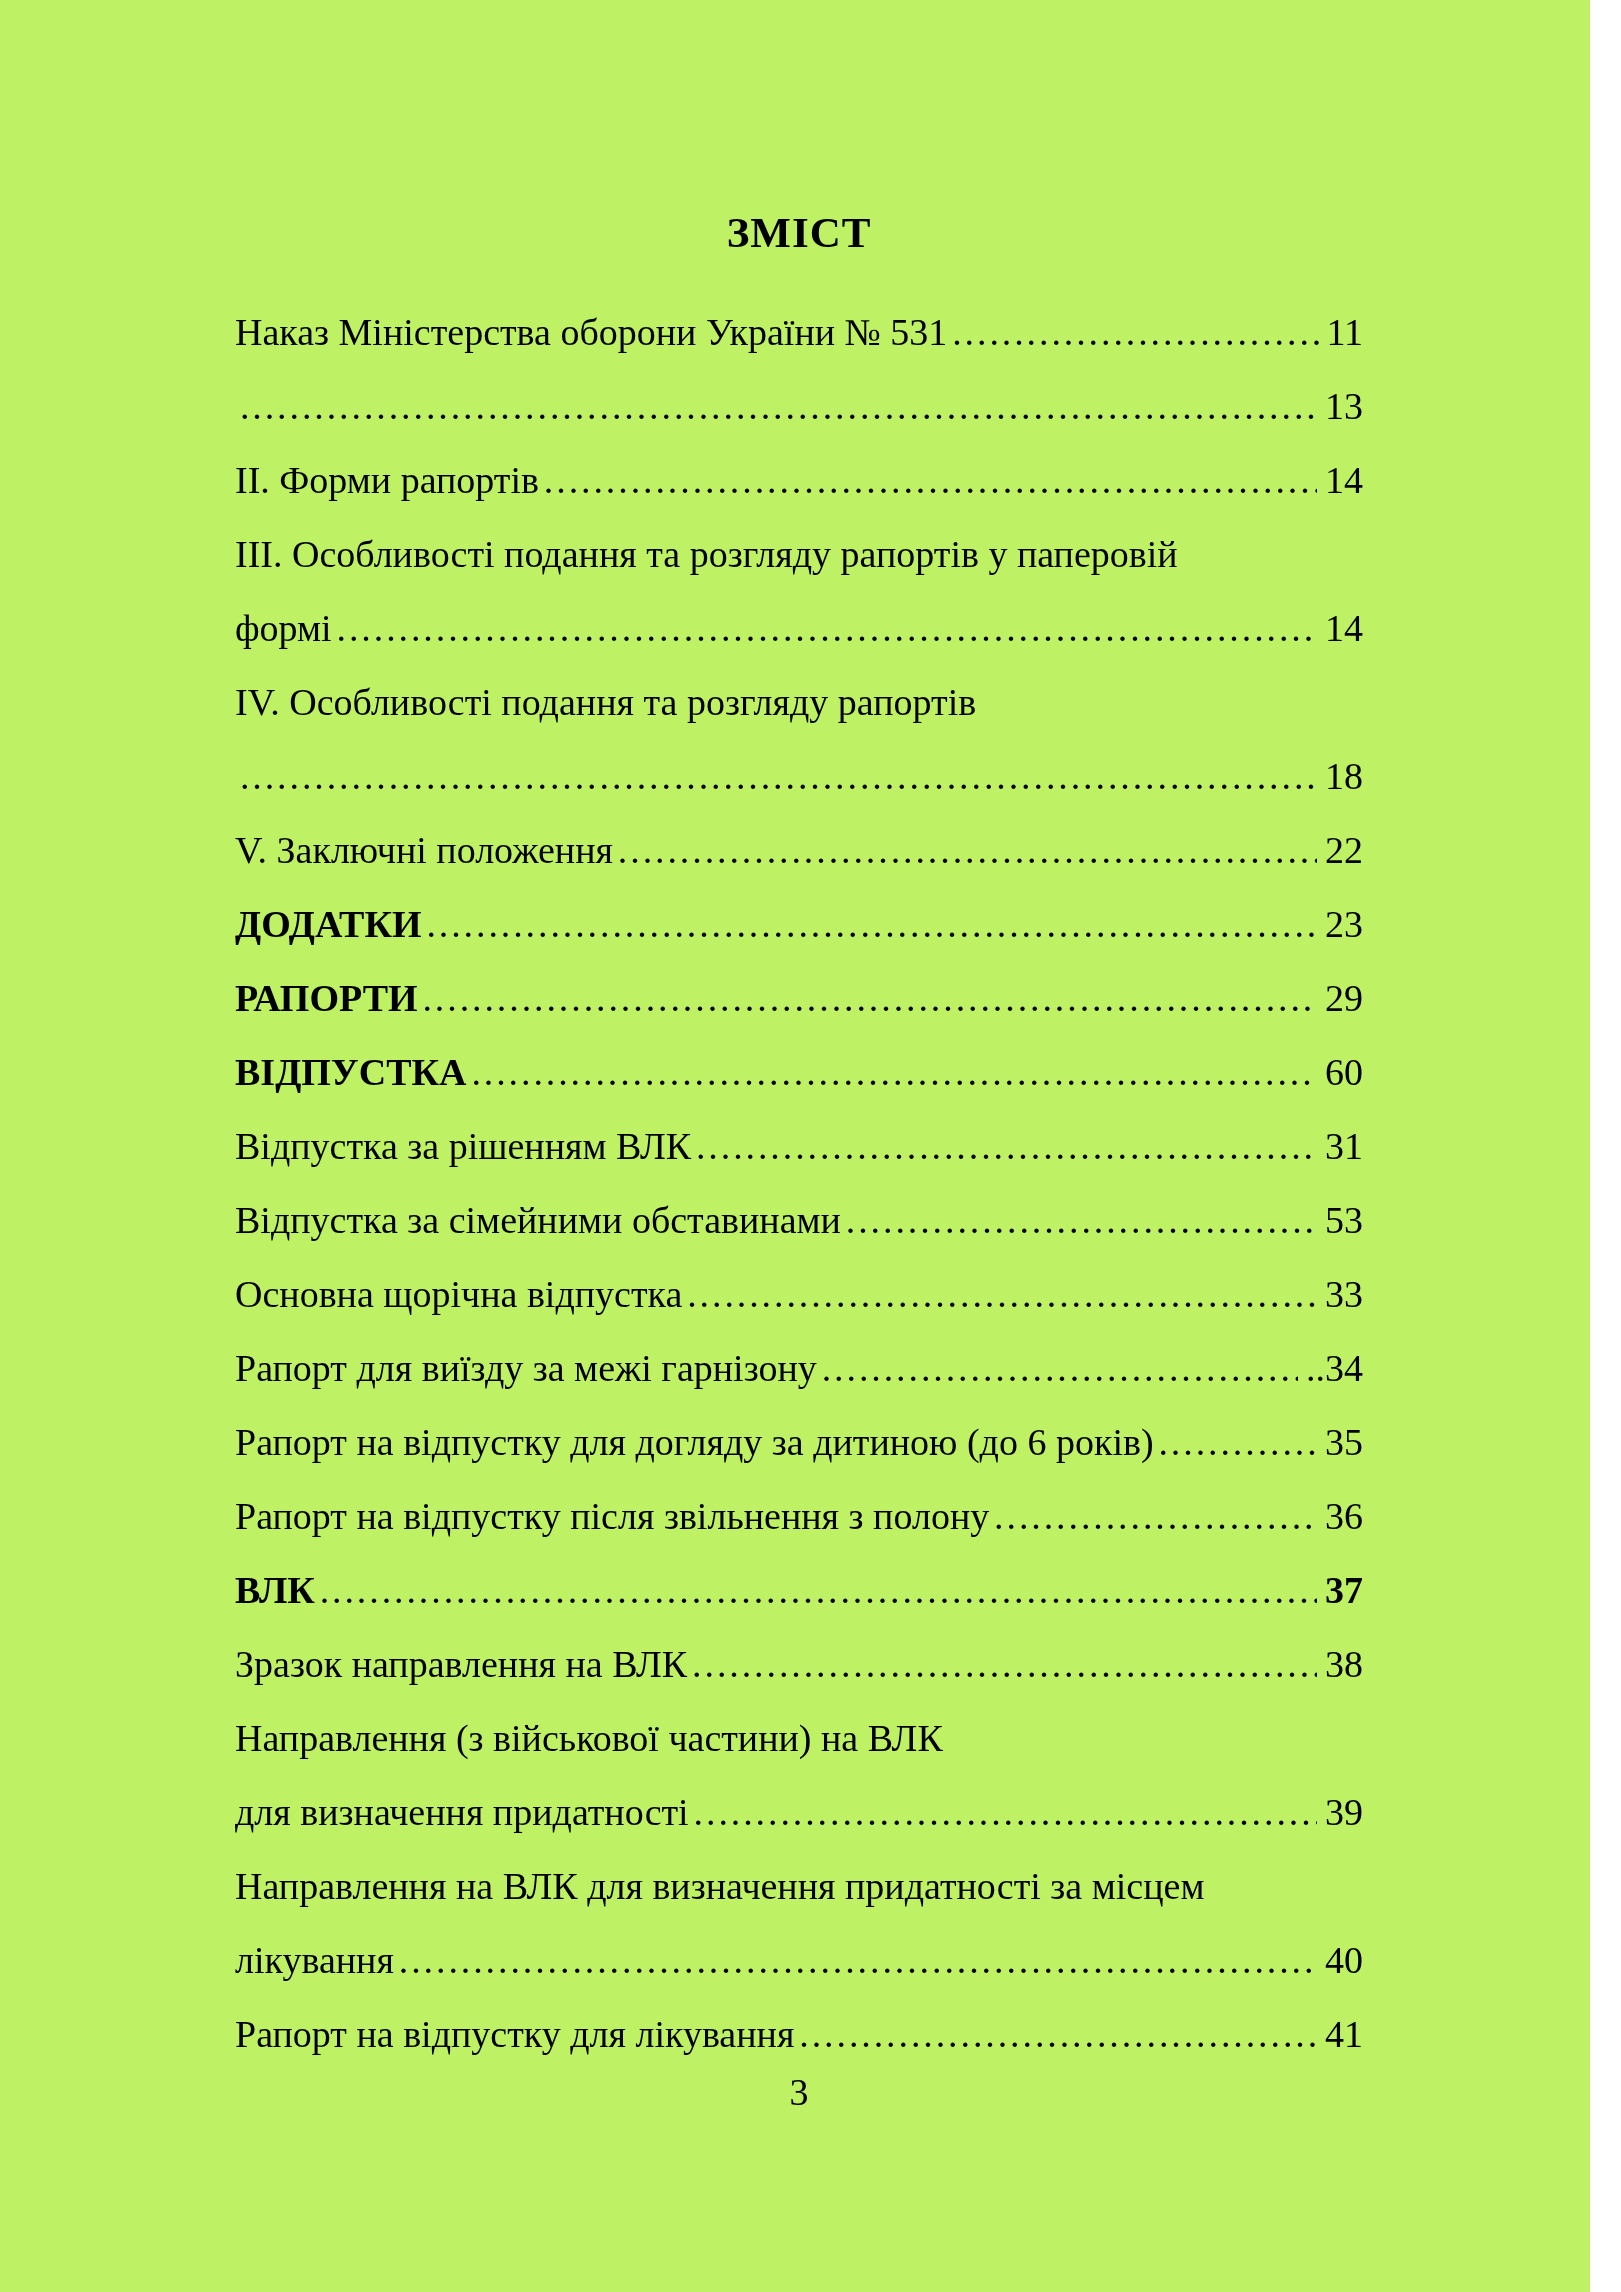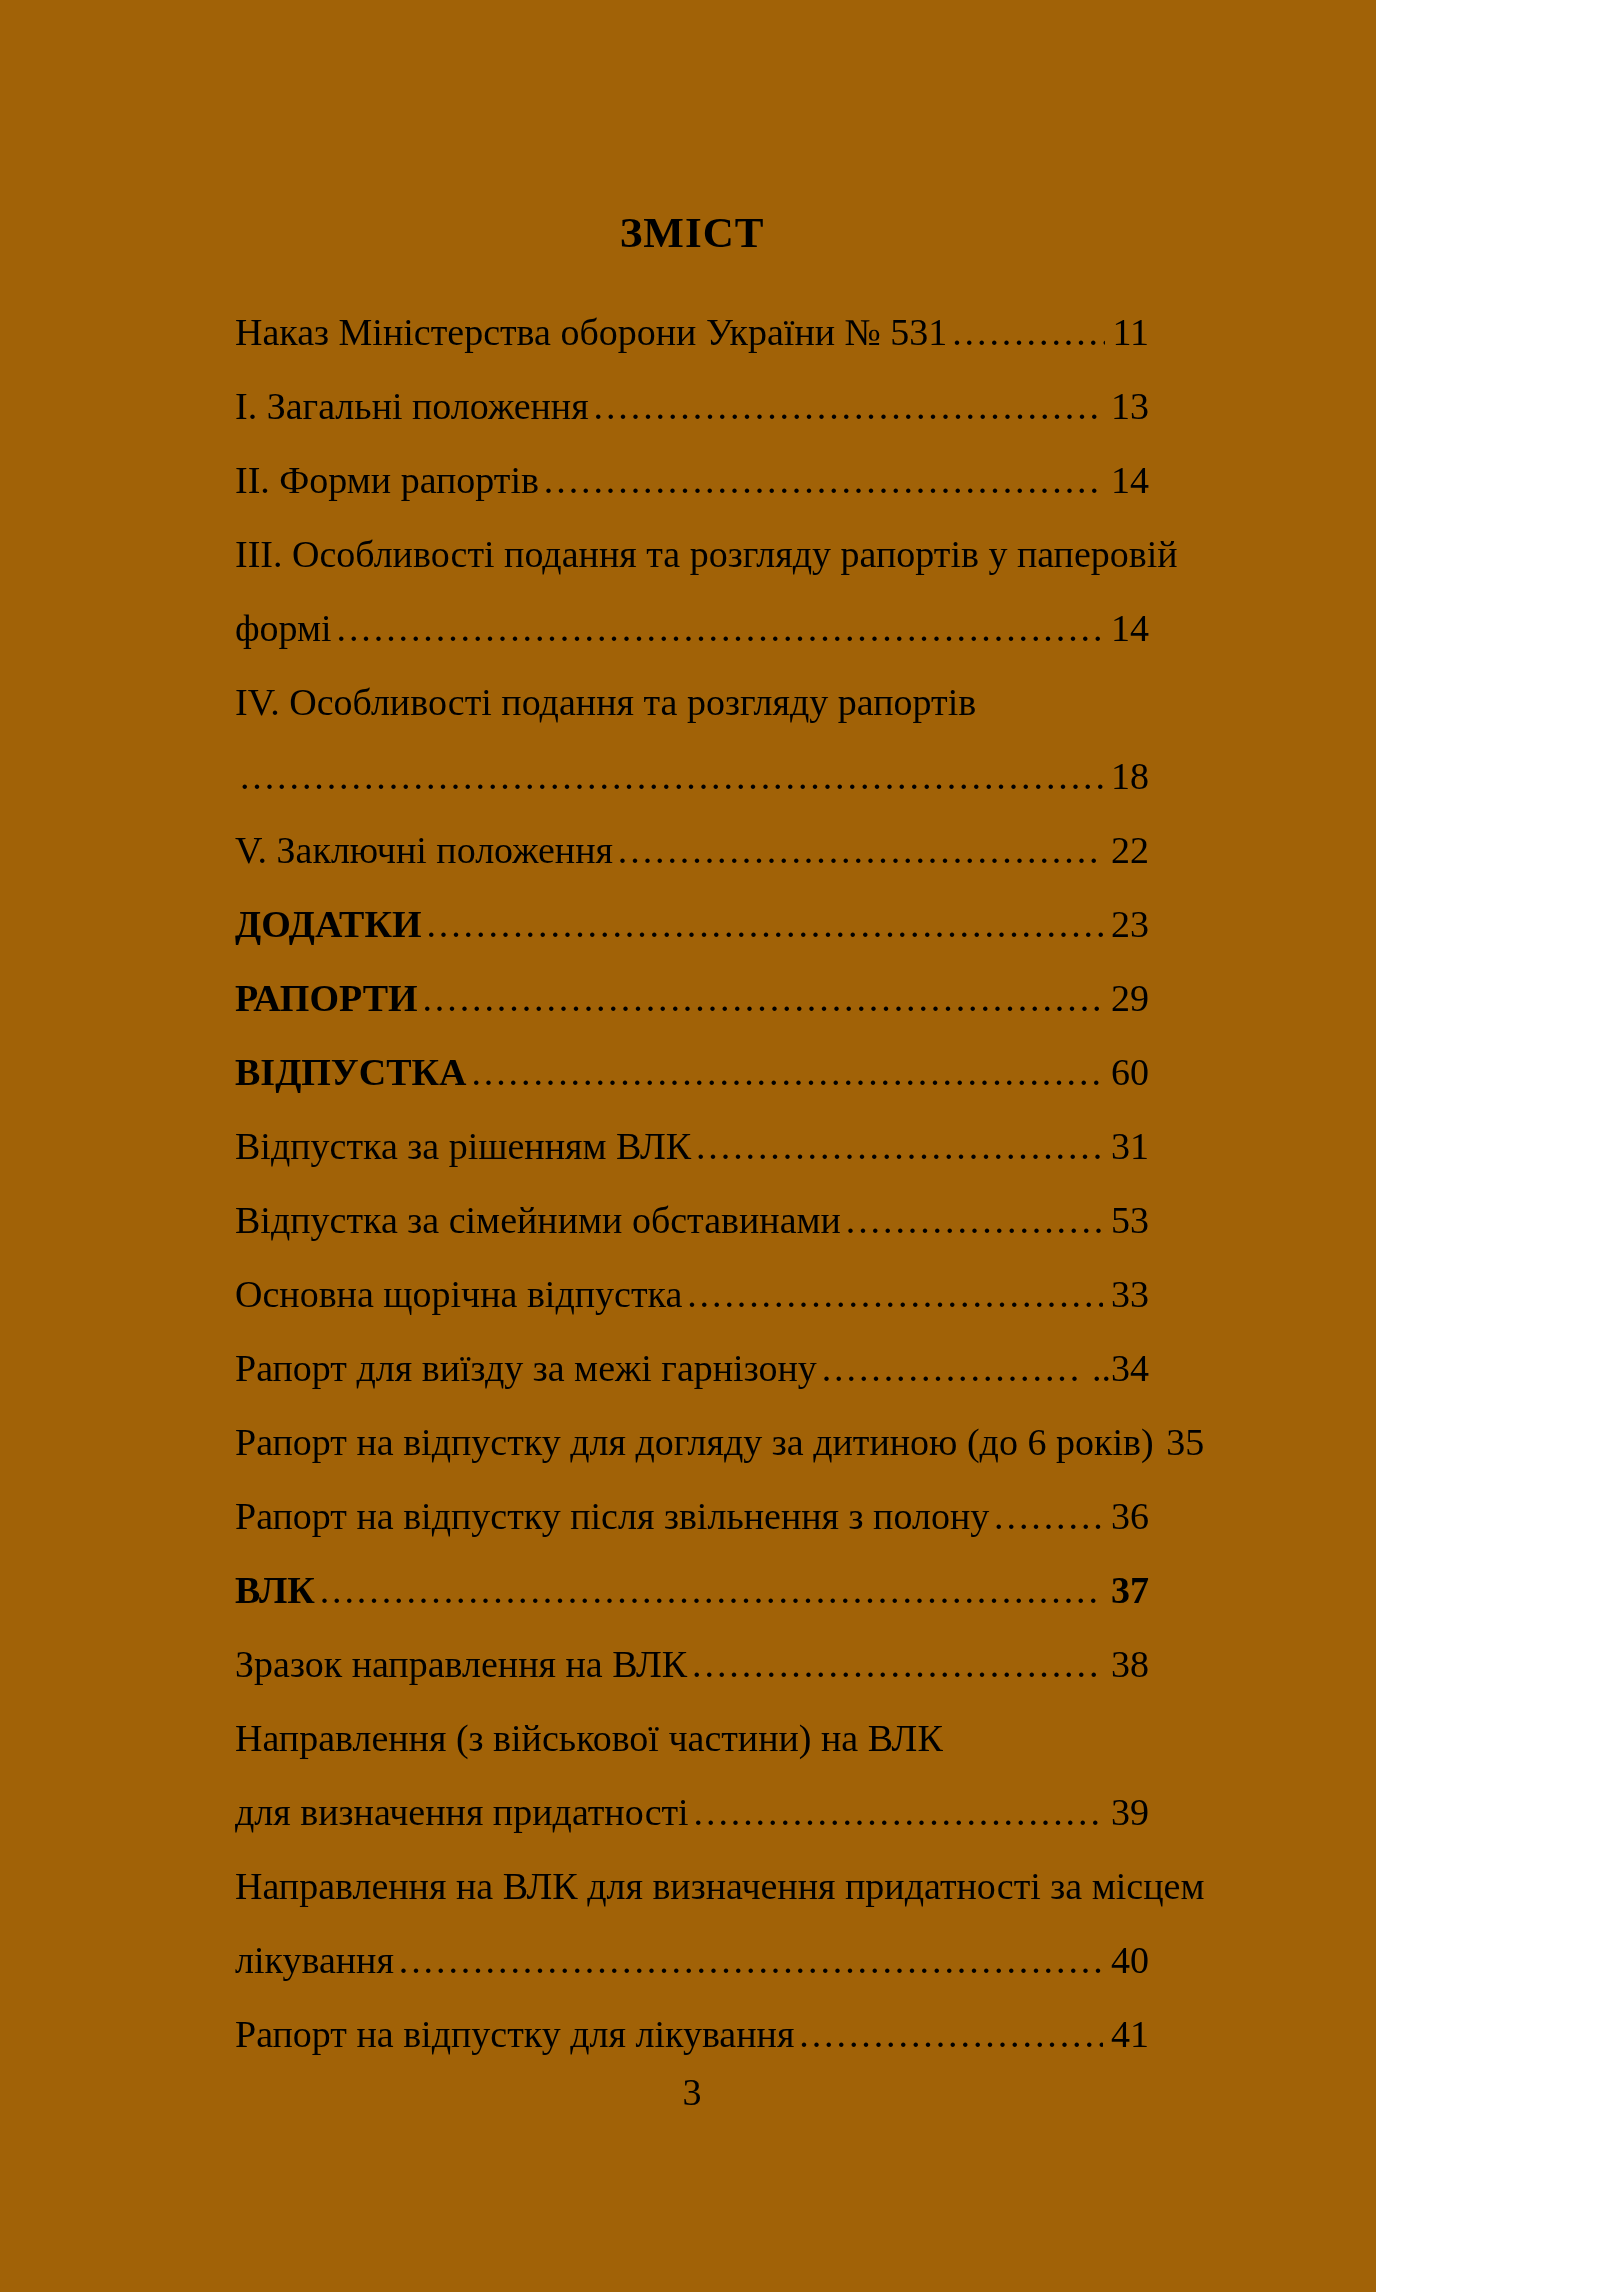--- a/index.html
+++ b/index.html
@@ -9,24 +9,24 @@
   }
   body {
     width: 1621px;
     height: 2293px;
     overflow: hidden;
     font-family: "Liberation Serif", "DejaVu Serif", serif;
     color: #000000;
   }
   .page {
     box-sizing: border-box;
-    width: 1376px;
+    width: 1590px;
     height: 2293px;
     padding: 201px 227px 0 235px;
-    background: #a16207;
+    background: #bef264;
   }
   .doc-title {
     height: 94px;
     line-height: 63px;
     font-size: 43px;
     font-weight: 700;
     text-align: center;
     letter-spacing: 1px;
   }
   .toc-row {
@@ -73,21 +73,20 @@
 
   <div>
 
     <div class="toc-row">
       <span class="lbl">Наказ Міністерства оборони України № 531</span>
       <span class="leader">........................................................................................................................................................................................</span>
       <span class="pg">11</span>
     </div>
 
     <div class="toc-row">
-      <span class="lbl">I. Загальні положення</span>
       <span class="leader">........................................................................................................................................................................................</span>
       <span class="pg">13</span>
     </div>
 
     <div class="toc-row">
       <span class="lbl">II. Форми рапортів</span>
       <span class="leader">........................................................................................................................................................................................</span>
       <span class="pg">14</span>
     </div>
 

